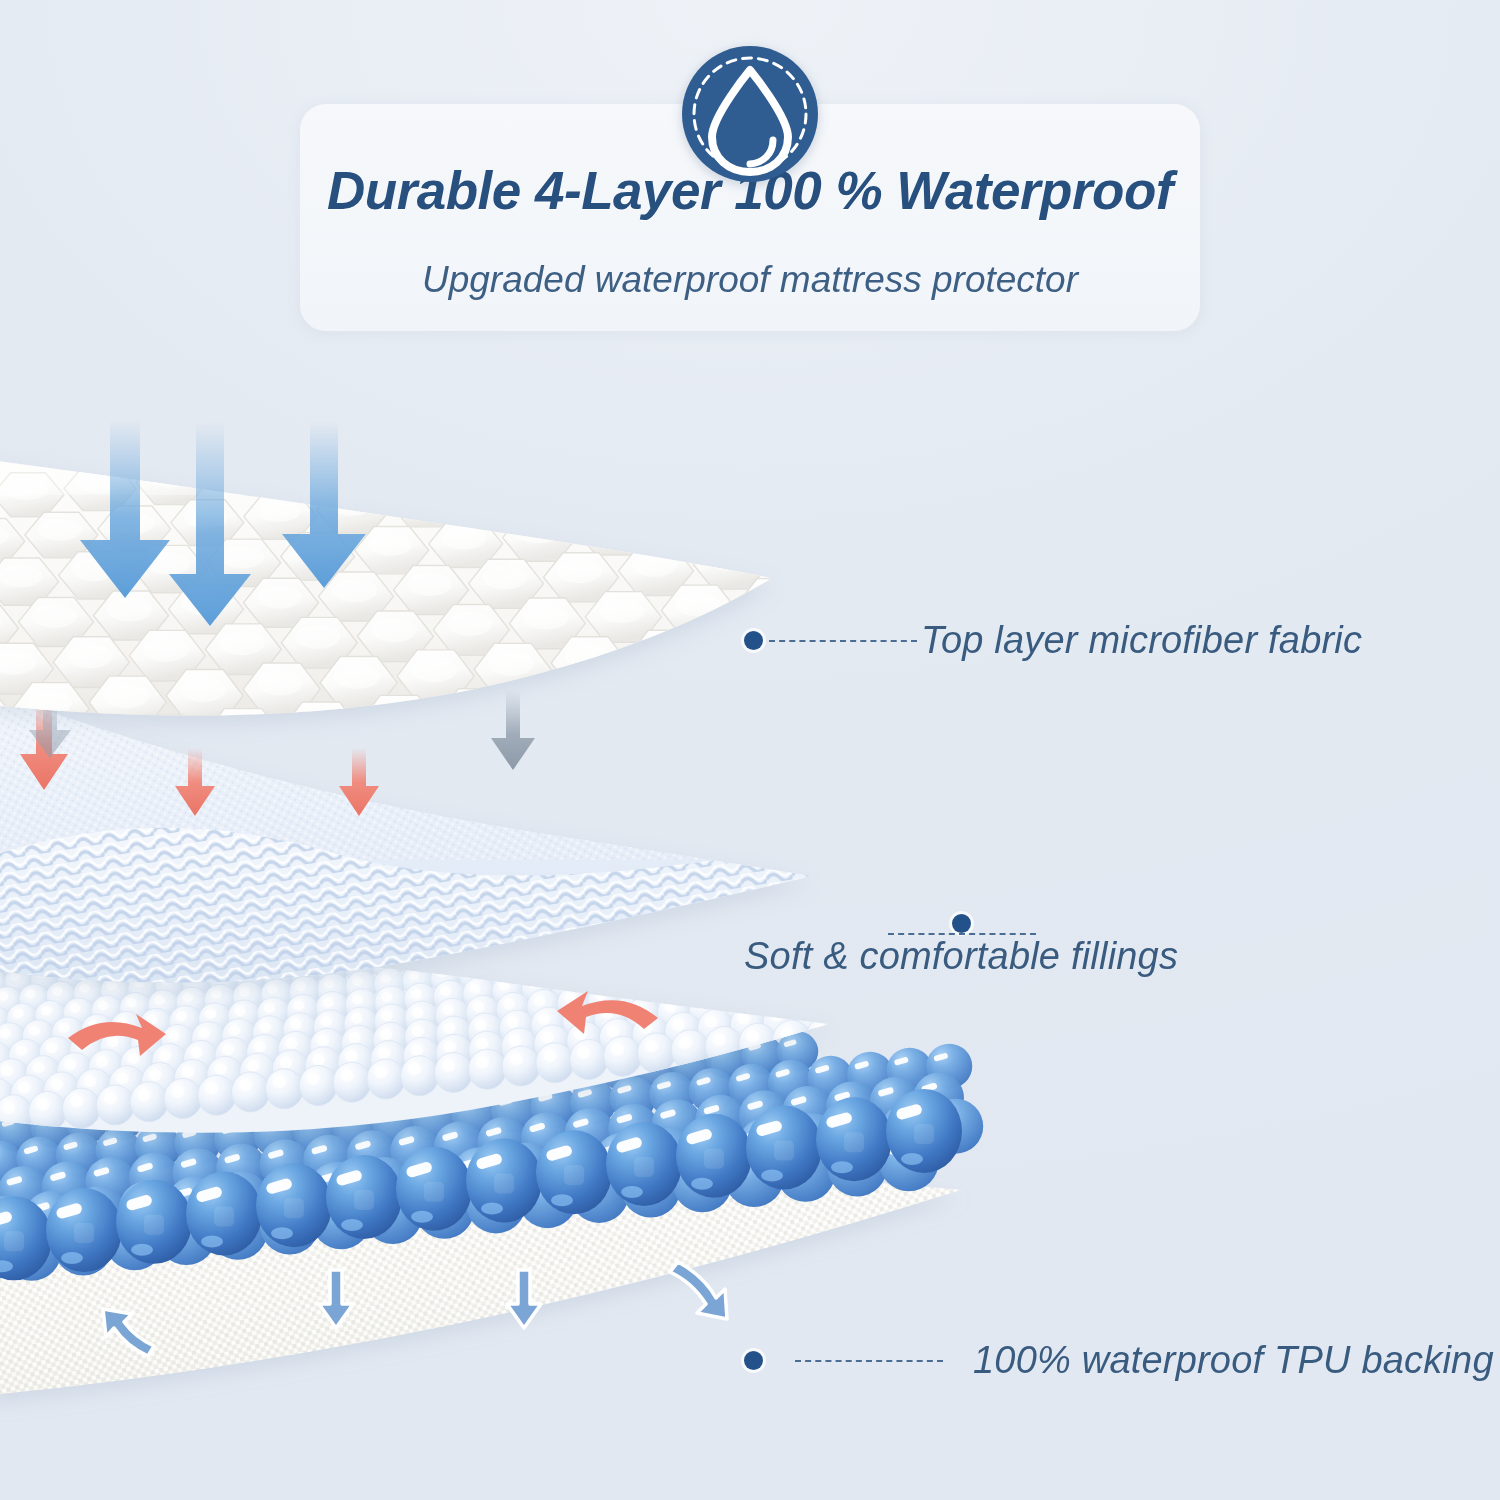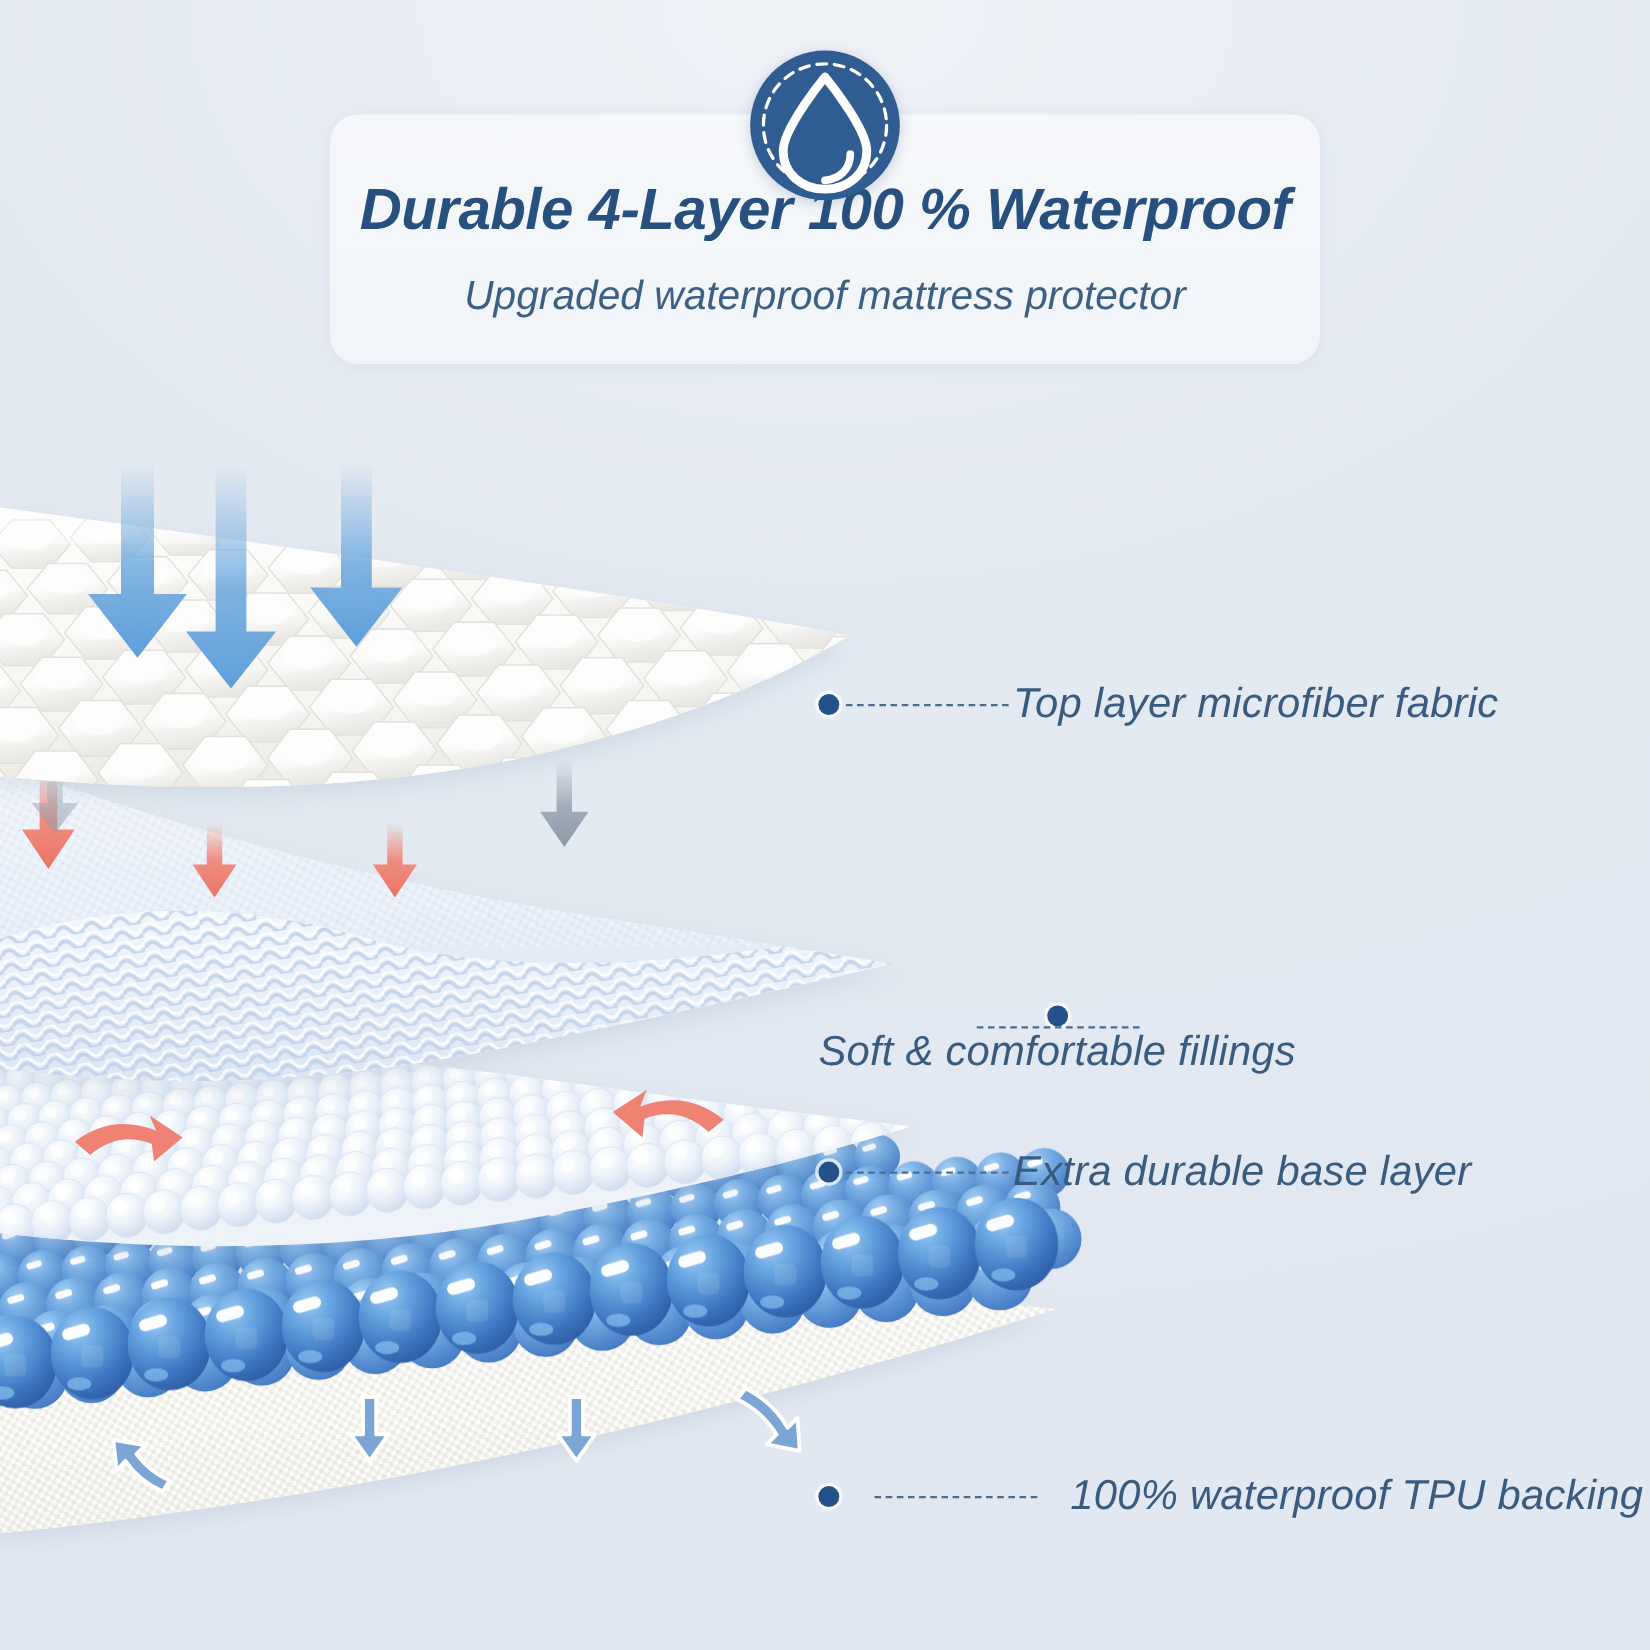--- a/index.html
+++ b/index.html
@@ -33,21 +33,21 @@
     position:absolute; left:0; right:0; top:56px;
     text-align:center;
     font-size:53px;
     font-weight:bold;
     letter-spacing:-0.5px;
     color:#27507f;
     white-space:nowrap;
     text-shadow:0 1px 0 #ffffff;
   }
   #subtitle{
-    position:absolute; left:0; right:0; top:144px;
+    position:absolute; left:0; right:0; top:155px;
     text-align:center;
     font-size:37px;
     font-weight:normal;
     color:#3e5f84;
     white-space:nowrap;
   }
 
   
   #badge{
     position:absolute;
@@ -1239,25 +1239,20 @@
     <span class="leader"></span>
     <span class="ctext">Top layer microfiber fabric</span>
   </div>
 
   <div class="callout" id="callout-1">
     <span class="dot"></span>
     <span class="leader"></span>
     <span class="ctext">Soft &amp; comfortable fillings</span>
   </div>
 
-  <div class="callout" id="callout-2">
-    <span class="dot"></span>
-    <span class="leader"></span>
-    <span class="ctext">Extra durable base layer</span>
-  </div>
 
   <div class="callout" id="callout-3">
     <span class="dot"></span>
     <span class="leader"></span>
     <span class="ctext">100% waterproof TPU backing</span>
   </div>
 
 </div>
 
 </body></html>

